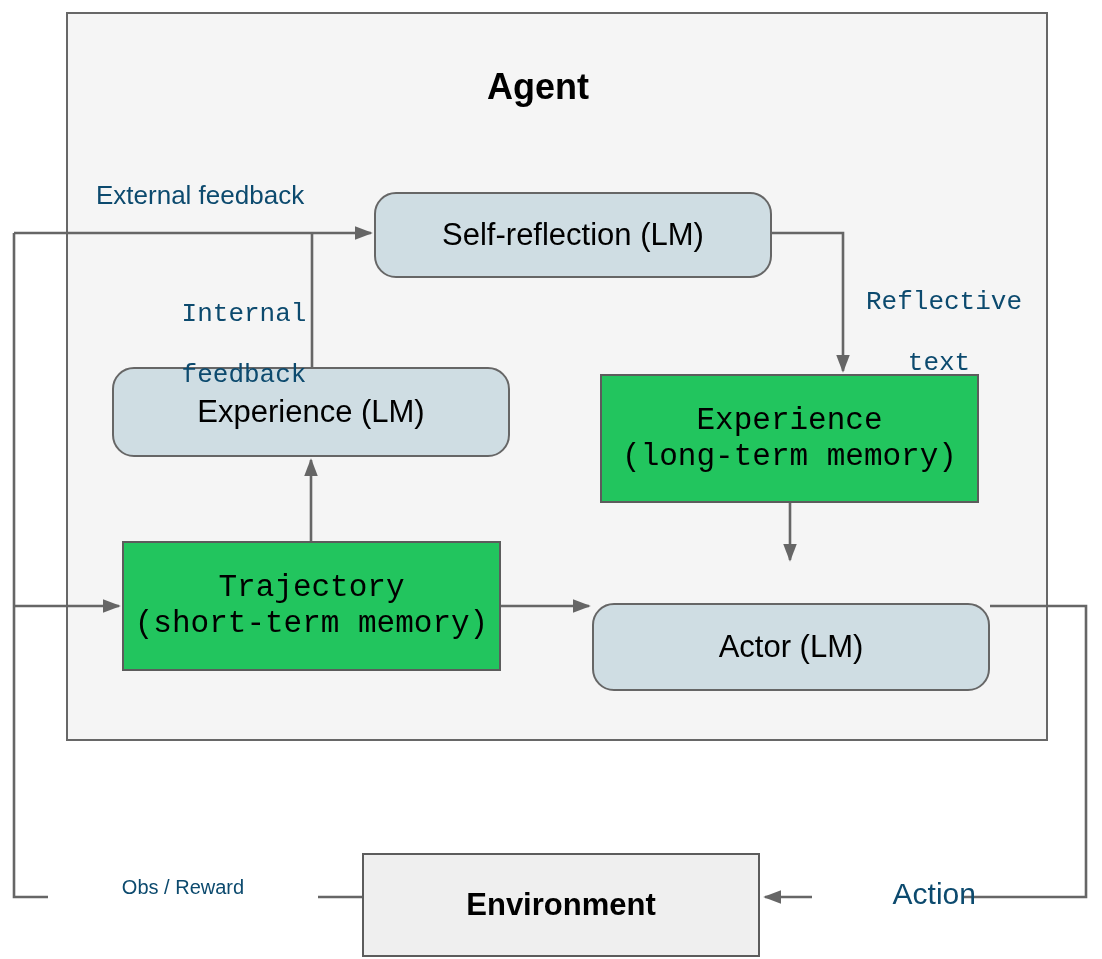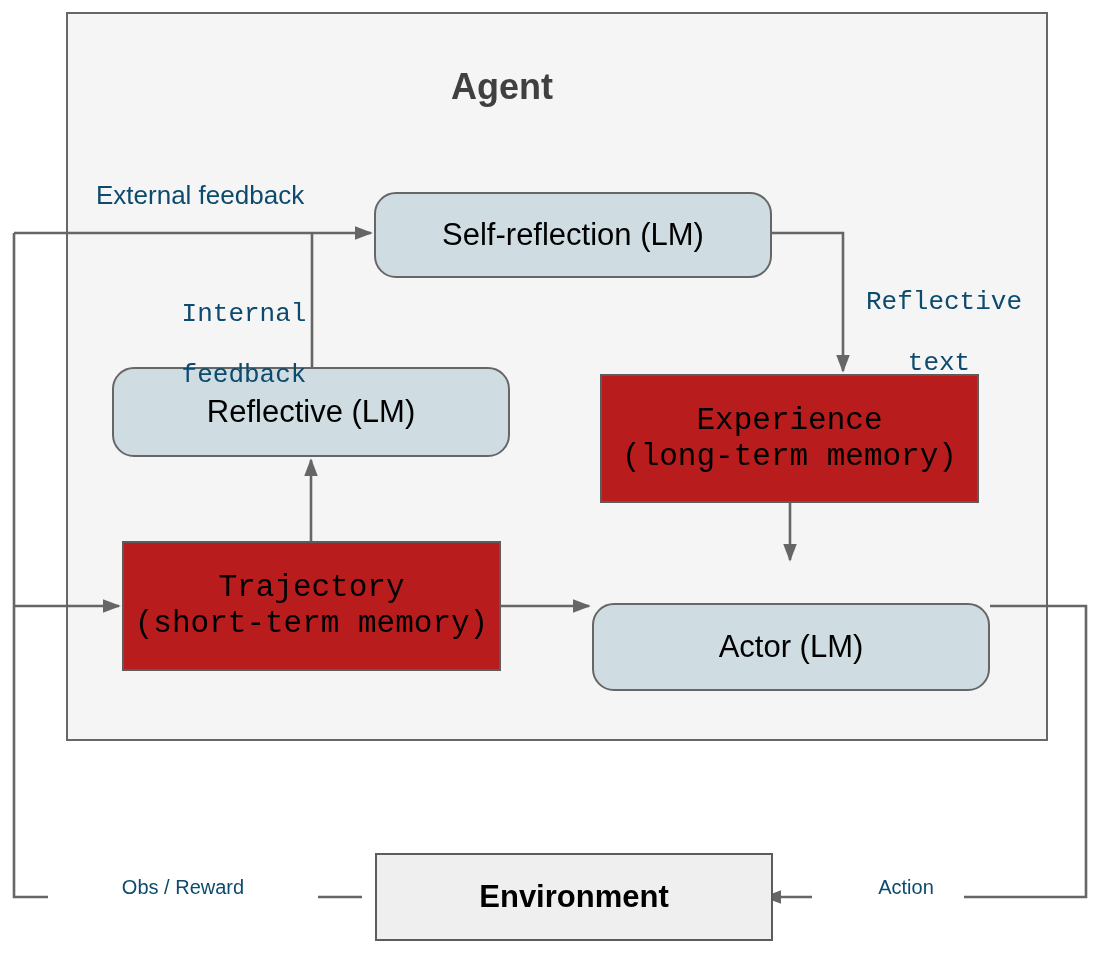--- a/index.html
+++ b/index.html
@@ -48,63 +48,63 @@
     position: absolute;
     left: 66px;
     top: 62px;
     width: 872px;
     height: 50px;
     display: flex;
     align-items: center;
     justify-content: center;
     font-size: 36px;
     font-weight: bold;
-    color: #404040;
+    color: #000000;
+    padding-left: 36px;
   }
   
   .lm-box {
     background: #cfdde3;
     border: 2px solid #666666;
     border-radius: 22px;
     font-size: 31px;
   }
   
   .mem-box {
-    background: #b91c1c;
+    background: #22c55e;
     border: 2px solid #5c5c5c;
     border-radius: 0;
     font-size: 31px;
   }
   #node-self-reflection { left: 374px; top: 192px;  width: 398px; height: 86px; }
   #node-evaluator       { left: 112px; top: 367px;  width: 398px; height: 90px; }
   #node-trajectory      { left: 122px; top: 541px;  width: 379px; height: 130px; }
   #node-experience      { left: 600px; top: 374px;  width: 379px; height: 129px; }
   #node-actor           { left: 592px; top: 563px;  width: 398px; height: 88px; margin-top: 40px; }
   #node-environment {
-    left: 362px; top: 853px; width: 398px; height: 88px;
+    left: 362px; top: 853px; width: 398px; height: 104px;
     background: #efefef;
     border: 2px solid #5c5c5c;
     font-size: 31px;
     font-weight: bold;
-    margin-left: 13px;
   }
   
   .edge-label {
     position: absolute;
     font-size: 26px;
     color: #0c4a6e;
     white-space: pre-line;
     text-align: center;
     line-height: 1.18;
   }
   #label-external-feedback { left: 96px;  top: 180px; width: 260px; text-align: left; }
   #label-internal-feedback { left: 178px; top: 268px; width: 132px; text-align: center; }
   #label-reflective-text   { left: 866px; top: 256px; width: 146px; text-align: center; }
   #label-obs-reward        { left: 58px;  top: 876px; width: 250px; text-align: center; font-size: 20px; }
-  #label-action            { left: 836px; top: 876px; width: 140px; text-align: center; font-size: 20px; }
+  #label-action            { left: 836px; top: 876px; width: 140px; text-align: right; font-size: 30px; }
   .mline { display: block; font-family: Liberation Mono, monospace; }
 </style>
 </head>
 <body>
 
 <div id="canvas">
 
   <div class="node" id="agent-container"></div>
 
   <svg id="wires" viewBox="0 0 1102 959" xmlns="http://www.w3.org/2000/svg">
@@ -139,21 +139,21 @@
     </g>
   </svg>
 
   <div id="agent-title">Agent</div>
 
   <div class="node lm-box" id="node-self-reflection">
     <span>Self-reflection (LM)</span>
   </div>
 
   <div class="node lm-box" id="node-evaluator">
-    <span>Reflective (LM)</span>
+    <span>Experience (LM)</span>
   </div>
 
   <div class="node mem-box" id="node-trajectory">
     <span>
       <span class="mline">Trajectory</span>
       <span class="mline">(short-term memory)</span>
     </span>
   </div>
 
   <div class="node mem-box" id="node-experience">

